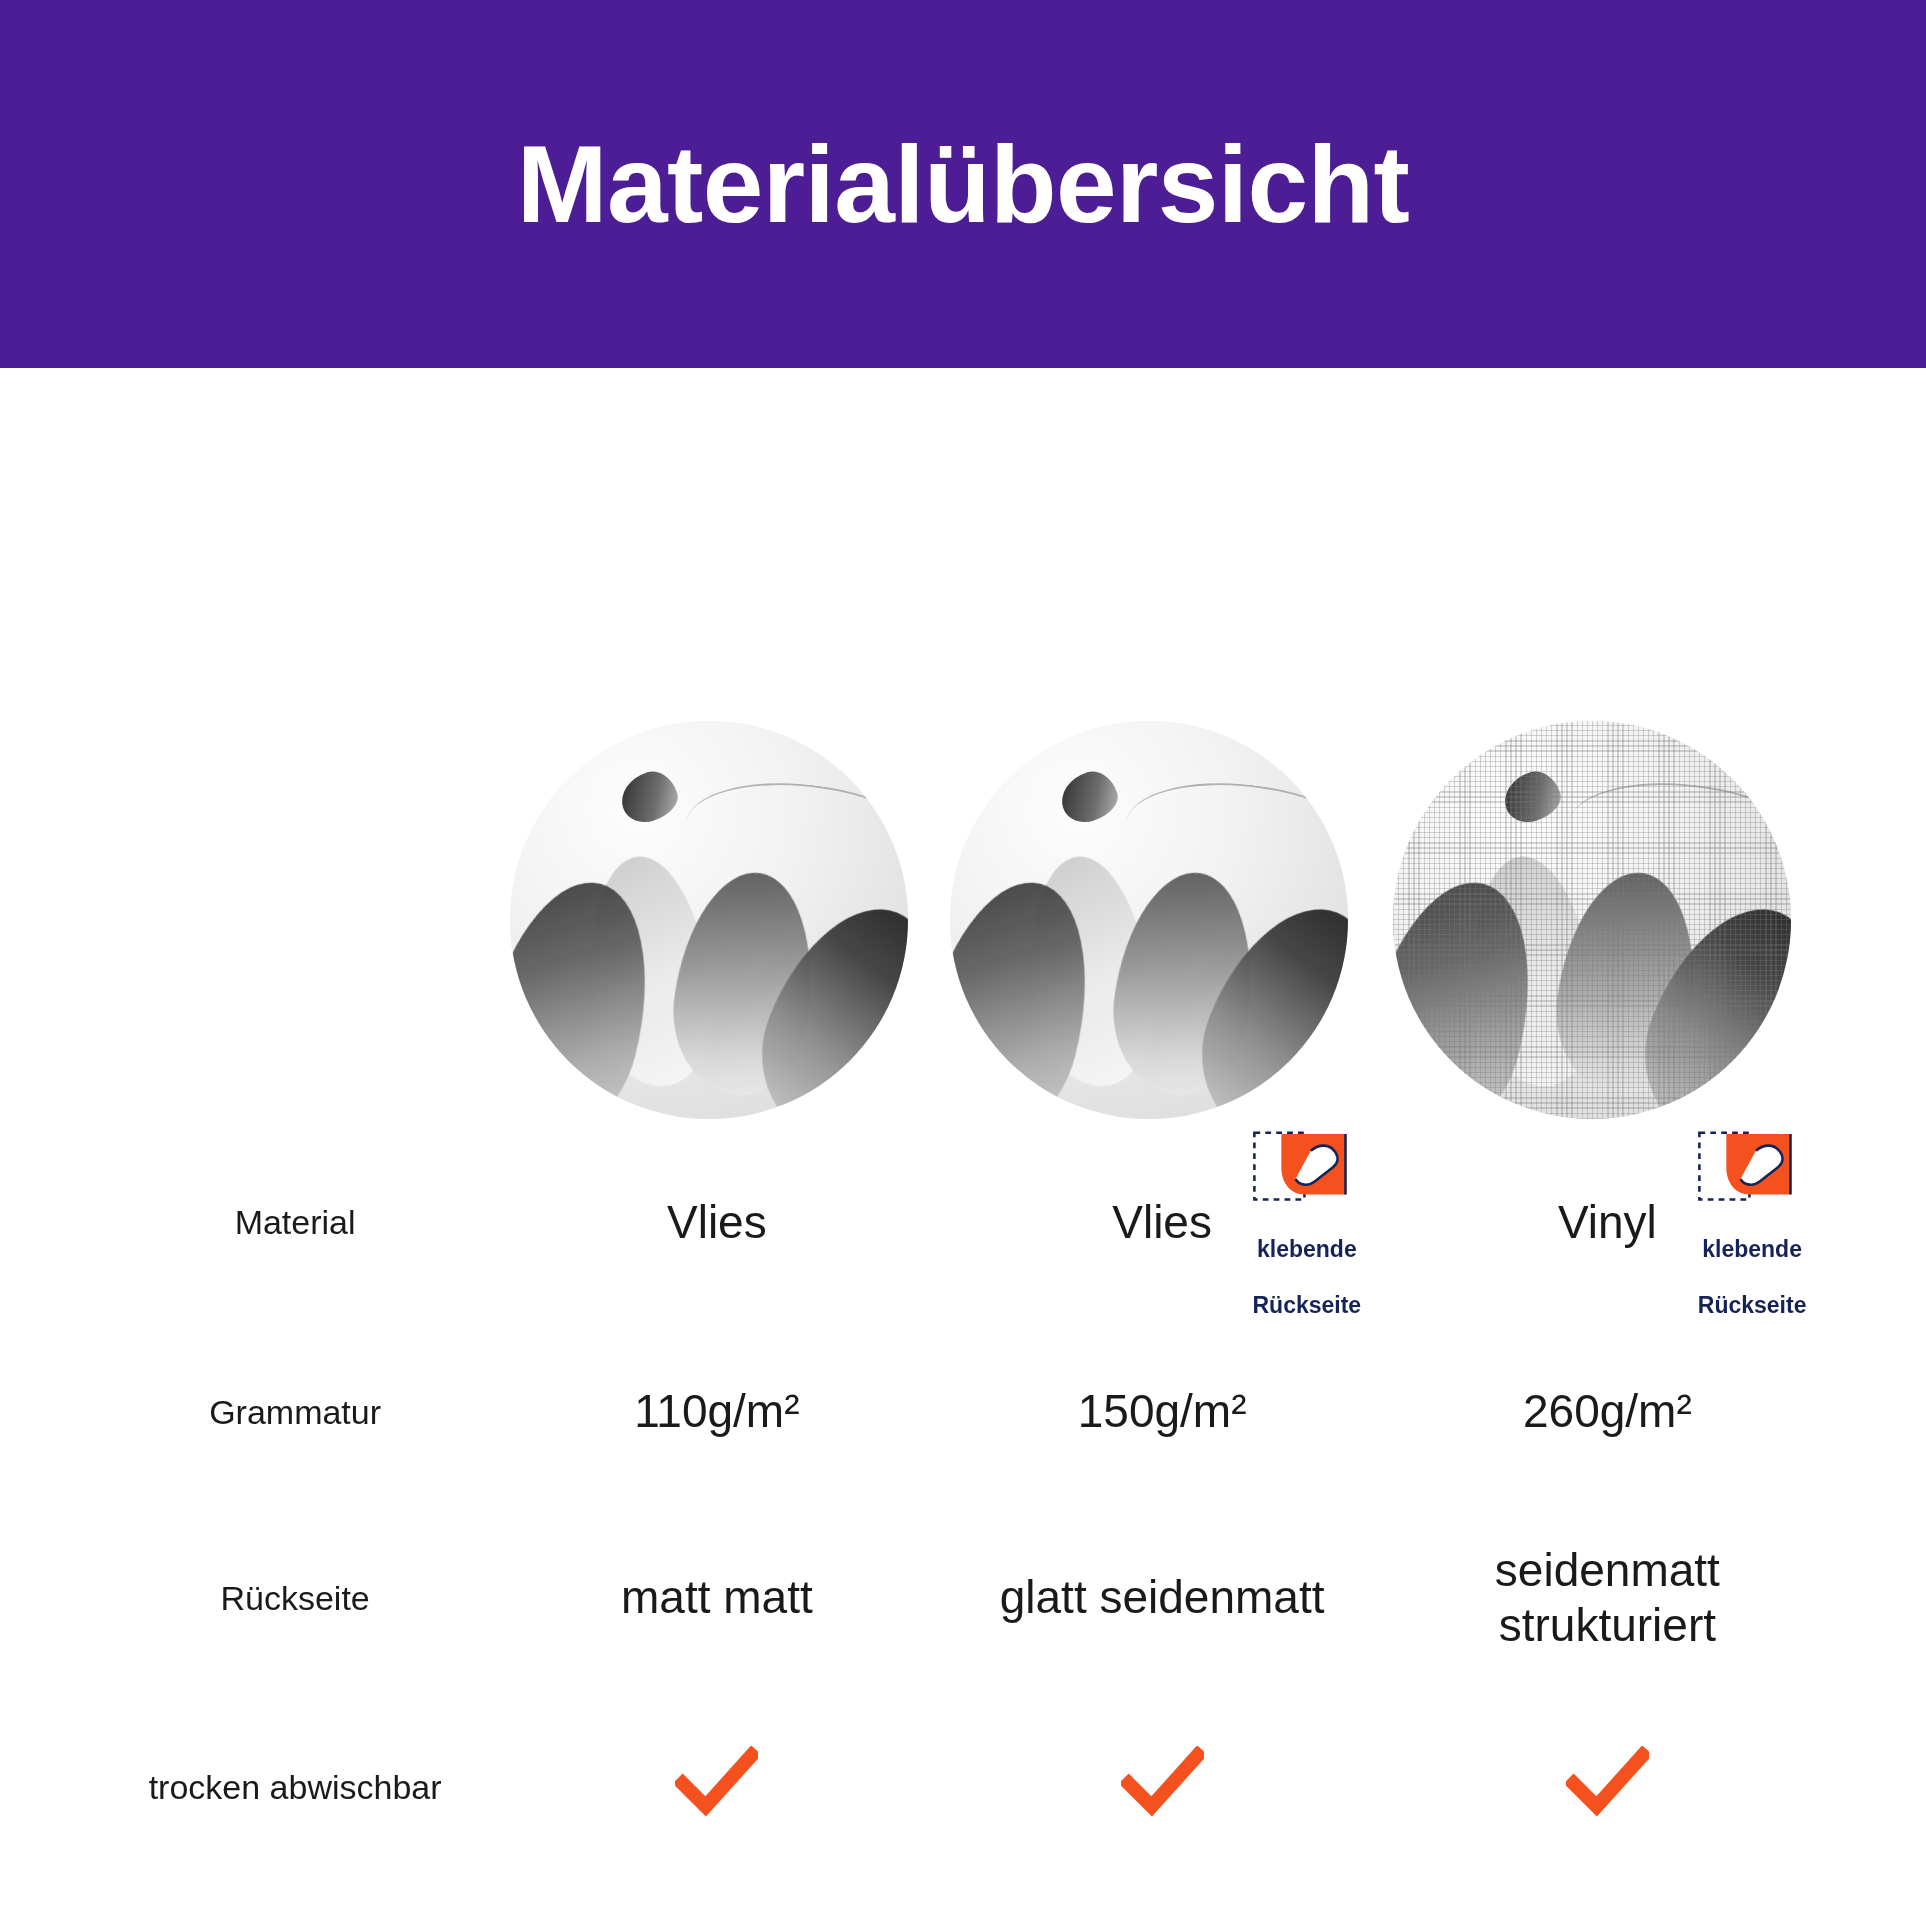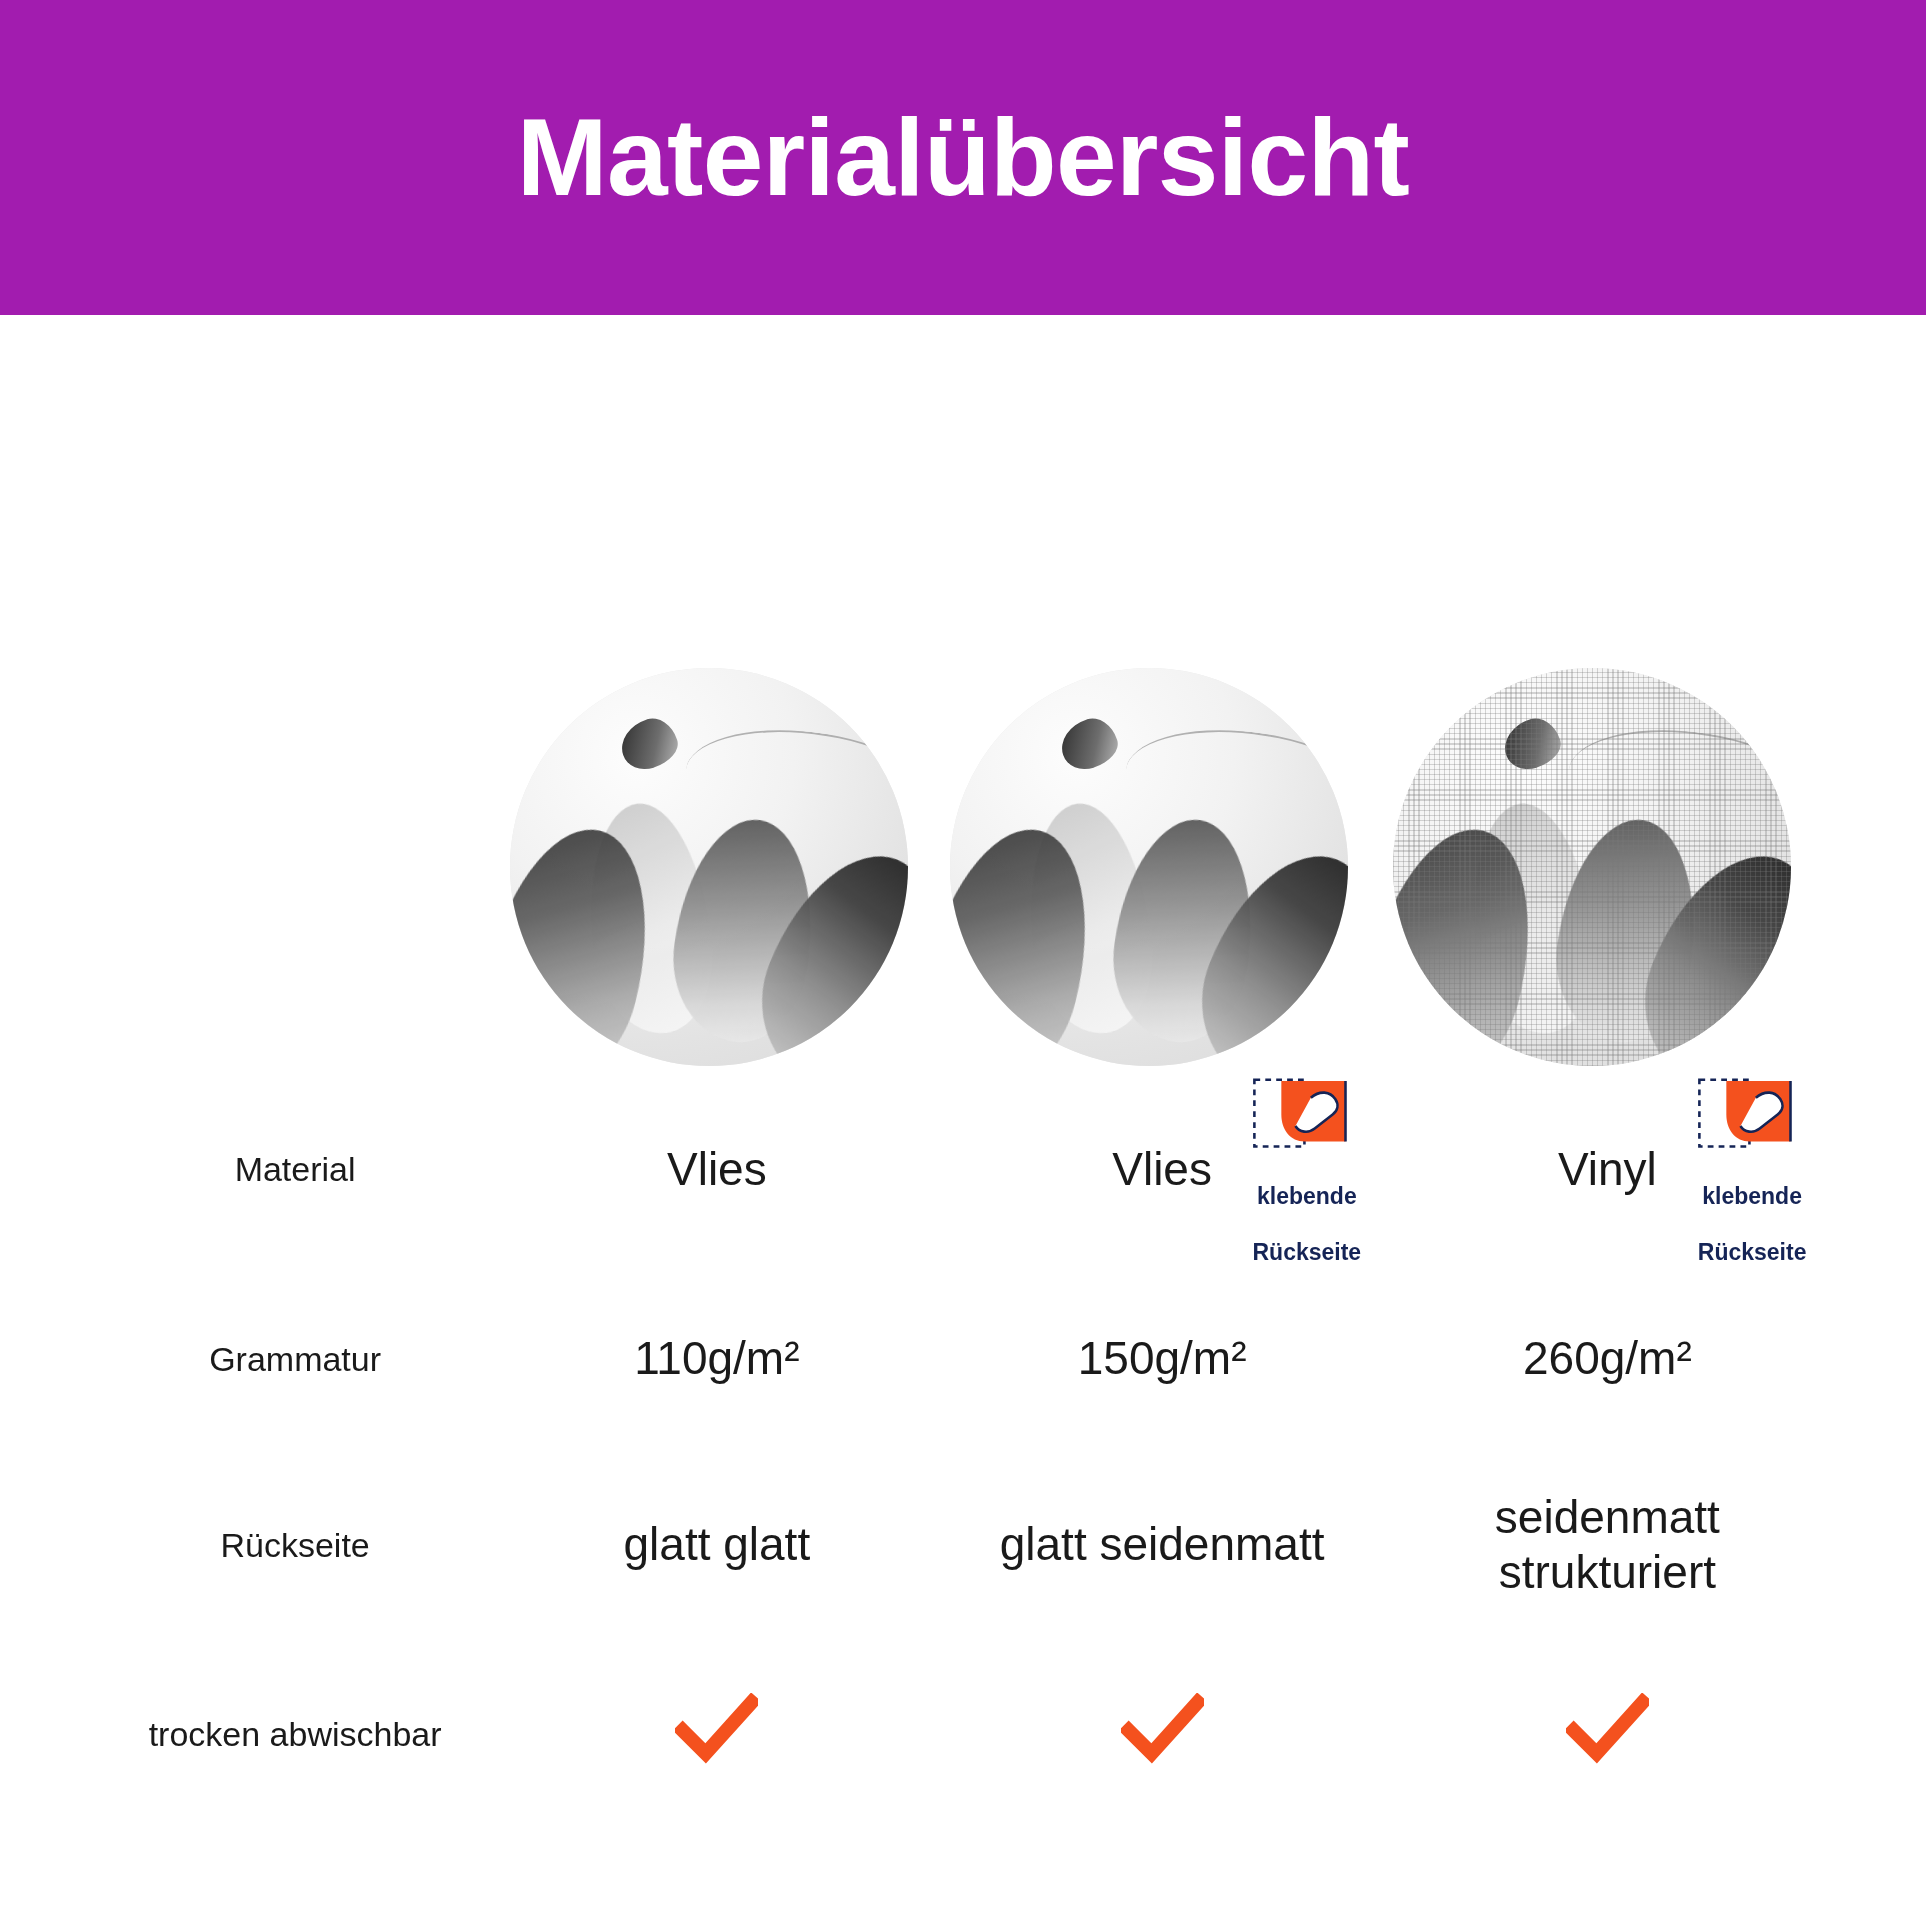--- a/index.html
+++ b/index.html
@@ -11,22 +11,22 @@
     width: 1926px;
     height: 1926px;
     font-family: "Liberation Sans", sans-serif;
     color: #1a1a1a;
     overflow: hidden;
   }
 
   
   .header {
     width: 100%;
-    height: 315px;
-    background: #a21caf;
+    height: 368px;
+    background: #4c1d95;
     display: flex;
     align-items: center;
     justify-content: center;
     box-sizing: border-box;
   }
   .header-title {
     color: #ffffff;
     font-size: 109px;
     font-weight: bold;
     letter-spacing: -0.6px;
@@ -309,21 +309,21 @@
 
       <tr class="r-grammatur">
         <td class="row-label rule-h rule-v">Grammatur</td>
         <td class="cell rule-h rule-v">110g/m²</td>
         <td class="cell rule-h rule-v">150g/m²</td>
         <td class="cell rule-h">260g/m²</td>
       </tr>
 
       <tr class="r-oberflaeche">
         <td class="row-label rule-h rule-v">Rückseite</td>
-        <td class="cell rule-h rule-v">glatt glatt</td>
+        <td class="cell rule-h rule-v">matt matt</td>
         <td class="cell rule-h rule-v">glatt seidenmatt</td>
         <td class="cell rule-h">seidenmatt strukturiert</td>
       </tr>
 
       <tr class="r-trocken">
         <td class="row-label rule-h rule-v">trocken abwischbar</td>
         <td class="cell rule-h rule-v">
           <svg class="check" viewBox="0 0 130 110">
             <path d="M12 58 L48 94 L120 14" fill="none" stroke="#F4511E" stroke-width="22" stroke-linecap="square" stroke-linejoin="miter"></path>
           </svg>

